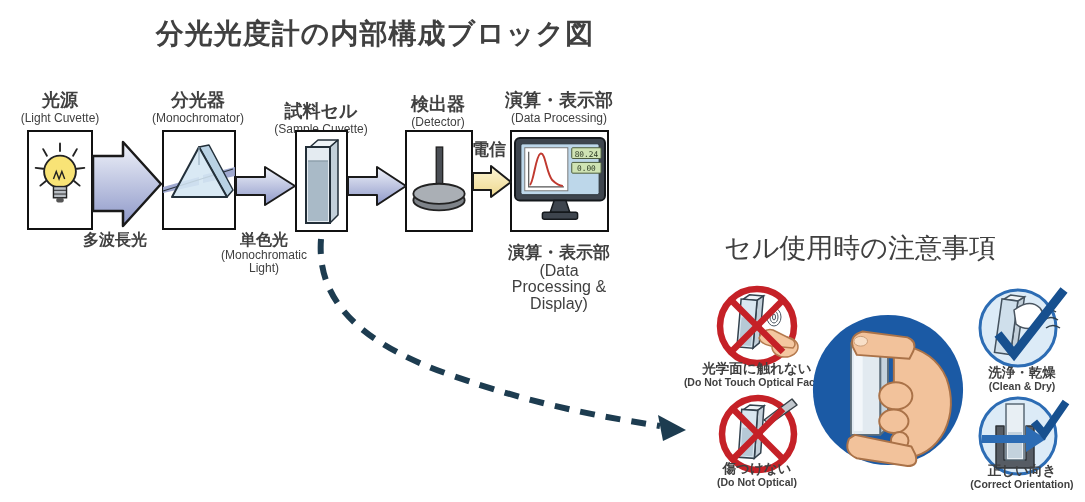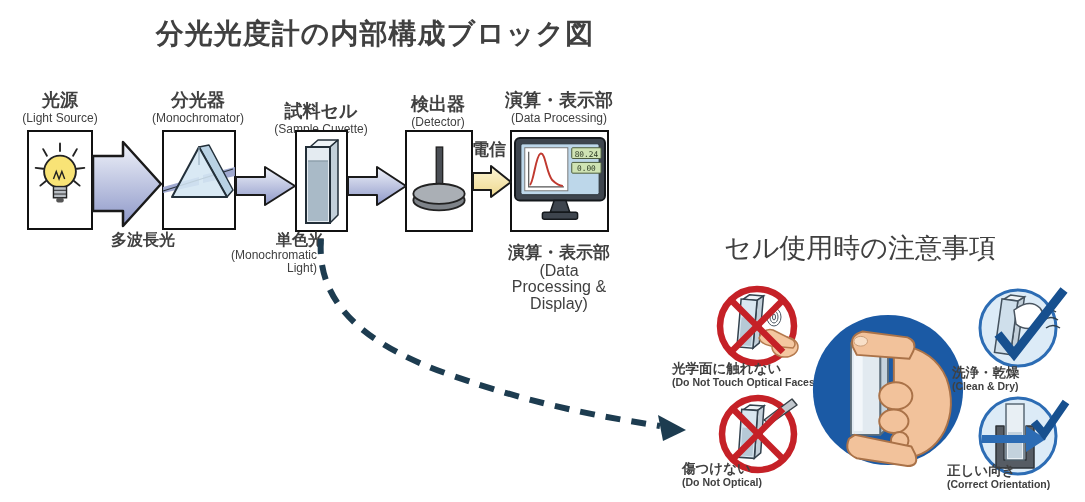--- a/index.html
+++ b/index.html
@@ -12,47 +12,47 @@
     left:130px;top:15px;width:490px;text-align:center;
     font-size:28px;font-weight:bold;letter-spacing:1px;
   }
   .stage-label{text-align:center;}
   .stage-label .jp{font-size:18px;font-weight:bold;line-height:1.1;}
   .stage-label .en{font-size:12px;line-height:1.05;margin-top:1px;}
   .stage-box{
     border:2px solid #111;background:#fff;box-sizing:border-box;
     display:flex;align-items:center;justify-content:center;
   }
-  .flow-label{text-align:right;}
+  .flow-label{text-align:center;}
   .flow-label .jp{font-size:16px;font-weight:bold;line-height:1.15;}
   .flow-label .en{font-size:12px;line-height:1.05;}
   .signal-label{font-size:17px;font-weight:bold;}
   .caption-label{text-align:center;}
   .caption-label .jp{font-size:17px;font-weight:bold;line-height:1.15;}
   .caption-label .en{font-size:16px;line-height:1.05;}
   .pre-title{
     left:700px;top:230px;width:320px;text-align:center;
     font-family:"Liberation Serif",serif;font-size:27px;
   }
-  .pre-label{text-align:left;}
+  .pre-label{text-align:center;}
   .pre-label .jp{font-size:13.5px;font-weight:bold;line-height:1.1;}
   .pre-label .en{font-size:10.5px;font-weight:bold;line-height:1.05;}
   svg{display:block;overflow:visible;}
   .overlay{left:0;top:0;pointer-events:none;}
 </style>
 </head>
 <body>
 
 <div class="canvas">
 
   <div class="abs main-title">分光光度計の内部構成ブロック図</div>
 
   <div class="abs stage-label" style="left:0px;top:91px;width:120px;">
     <div class="jp">光源</div>
-    <div class="en">(Light Source)</div>
+    <div class="en">(Light Cuvette)</div>
   </div>
   <div class="abs stage-label" style="left:138px;top:91px;width:120px;">
     <div class="jp">分光器</div>
     <div class="en">(Monochromator)</div>
   </div>
   <div class="abs stage-label" style="left:261px;top:102px;width:120px;">
     <div class="jp">試料セル</div>
     <div class="en">(Sample Cuvette)</div>
   </div>
   <div class="abs stage-label" style="left:378px;top:95px;width:120px;">

